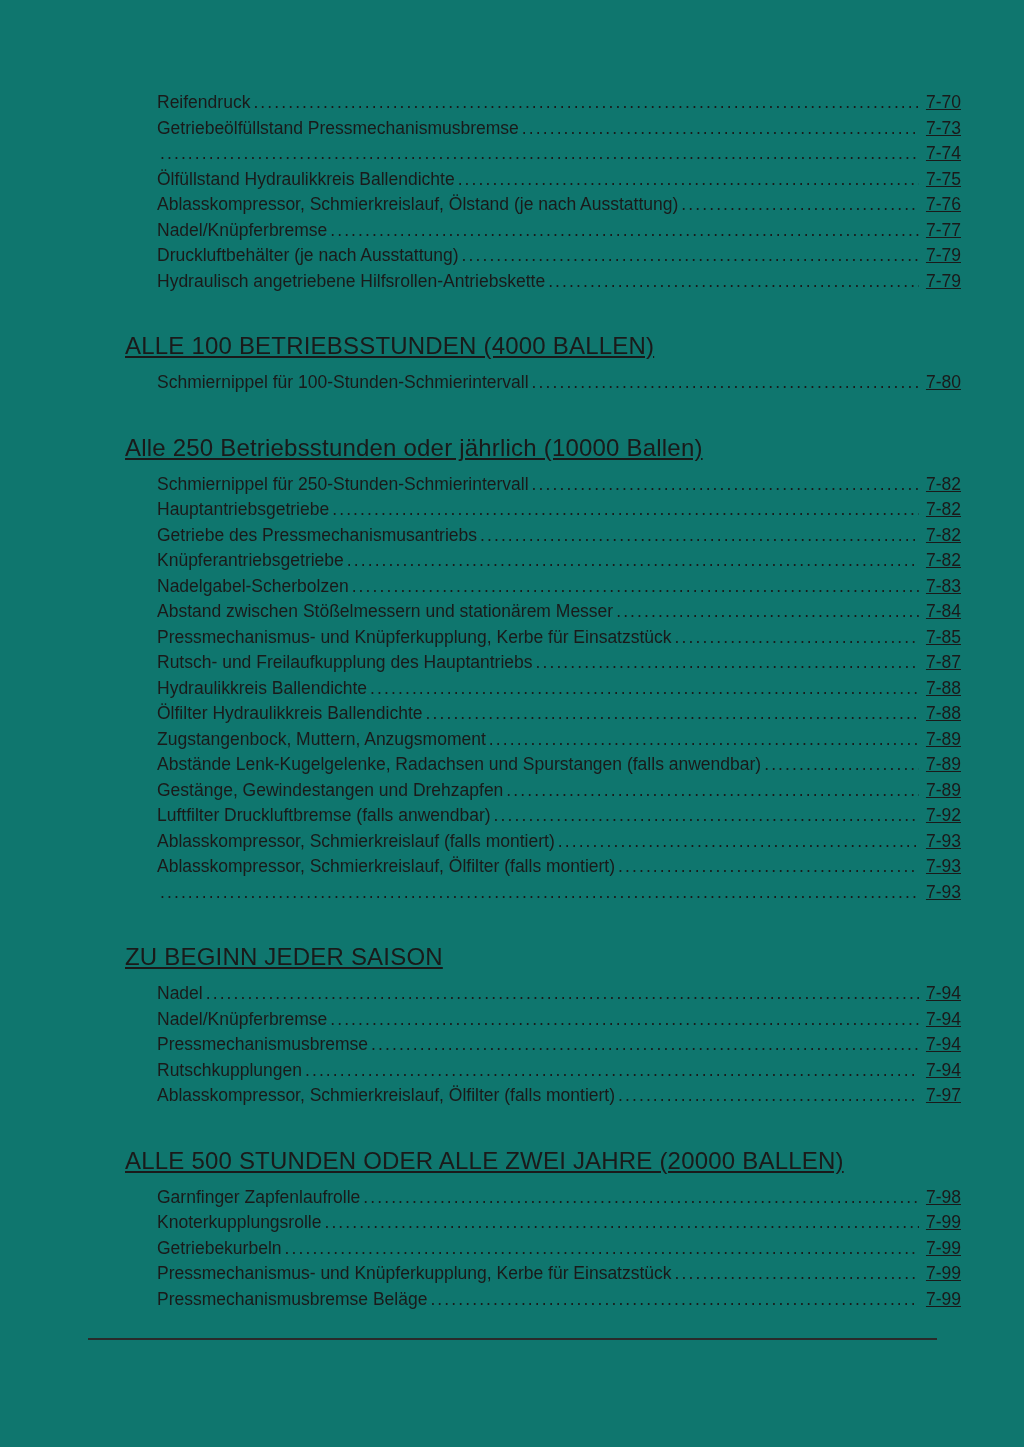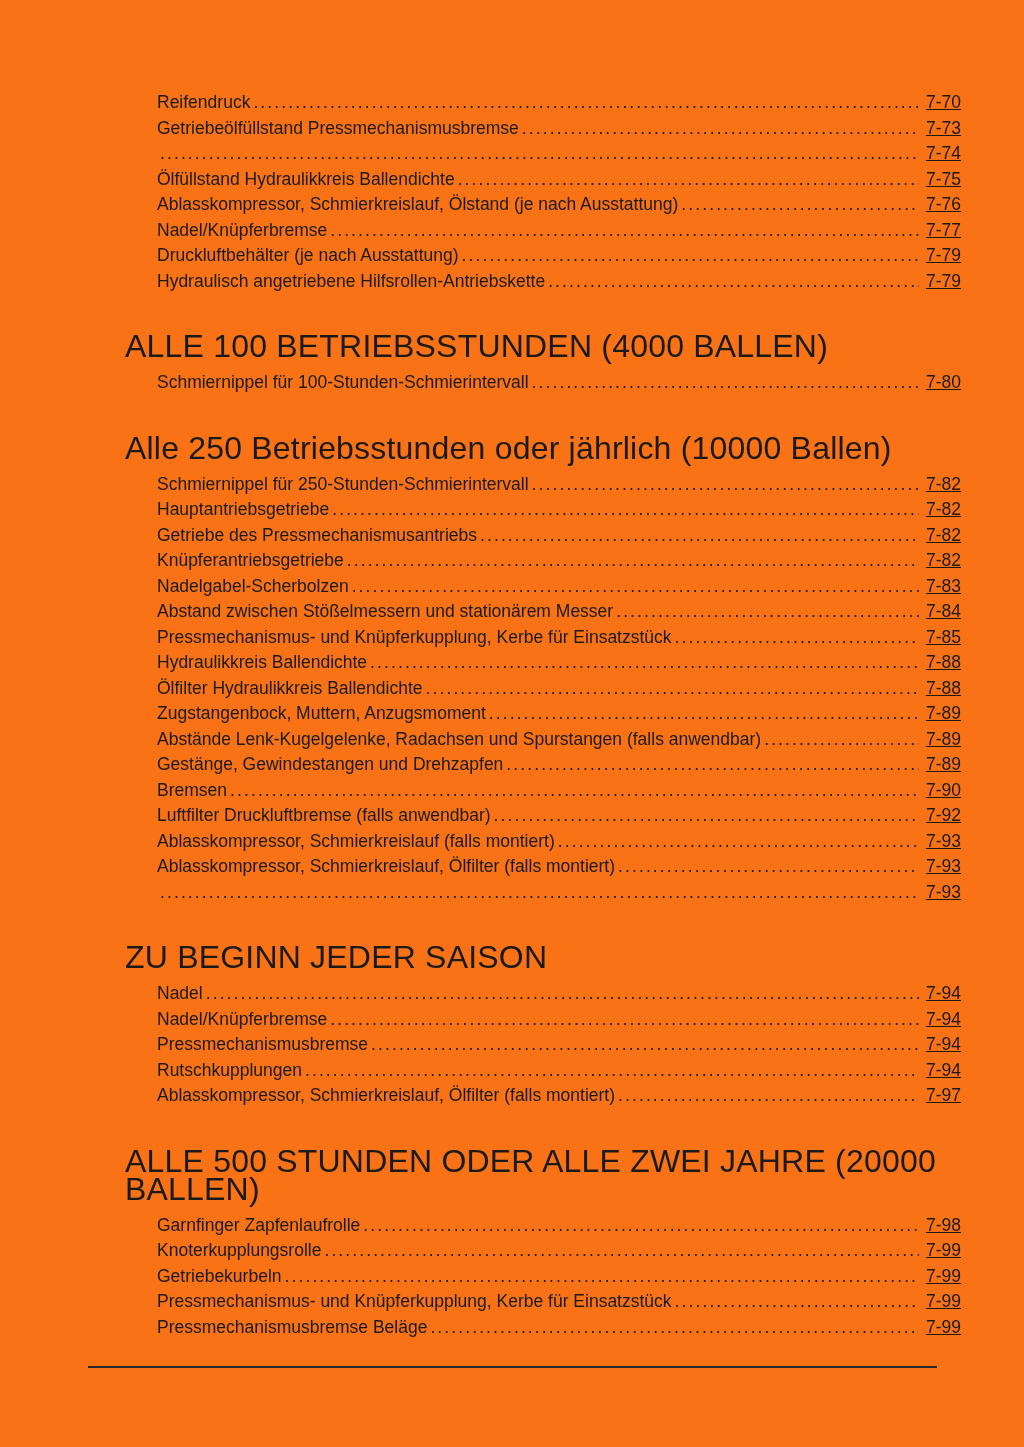--- a/index.html
+++ b/index.html
@@ -13,36 +13,37 @@
     font-family: "Liberation Sans", "DejaVu Sans", sans-serif;
     color: #1a1a1a;
     overflow: hidden;
   }
   .page {
     position: relative;
     width: 1024px;
     height: 1447px;
     box-sizing: border-box;
     padding-top: 90px;
-    background: #f97316;
+    background: #0f766e;
   }
   .content {
     margin-left: 125px;
     margin-right: 63px;
   }
   .toc-section {
     margin: 0;
   }
   .section-heading {
-    font-size: 32px;
+    font-size: 24px;
     font-weight: 400;
     line-height: 28px;
     margin: 38px 0 10px 0;
     color: #1a1a1a;
     letter-spacing: 0.2px;
+    text-decoration: underline;
   }
   .entries {
     padding-left: 32px;
   }
   .toc-entry {
     display: flex;
     align-items: baseline;
     font-size: 17.5px;
     line-height: 25.5px;
     white-space: nowrap;
@@ -181,20 +182,25 @@
     <span class="dot-leader"></span>
     <span class="entry-page">7-84</span>
   </div>
 
   <div class="toc-entry">
     <span class="entry-label">Pressmechanismus- und Knüpferkupplung, Kerbe für Einsatzstück</span>
     <span class="dot-leader"></span>
     <span class="entry-page">7-85</span>
   </div>
 
+  <div class="toc-entry">
+    <span class="entry-label">Rutsch- und Freilaufkupplung des Hauptantriebs</span>
+    <span class="dot-leader"></span>
+    <span class="entry-page">7-87</span>
+  </div>
 
   <div class="toc-entry">
     <span class="entry-label">Hydraulikkreis Ballendichte</span>
     <span class="dot-leader"></span>
     <span class="entry-page">7-88</span>
   </div>
 
   <div class="toc-entry">
     <span class="entry-label">Ölfilter Hydraulikkreis Ballendichte</span>
     <span class="dot-leader"></span>
@@ -212,25 +218,20 @@
     <span class="dot-leader"></span>
     <span class="entry-page">7-89</span>
   </div>
 
   <div class="toc-entry">
     <span class="entry-label">Gestänge, Gewindestangen und Drehzapfen</span>
     <span class="dot-leader"></span>
     <span class="entry-page">7-89</span>
   </div>
 
-  <div class="toc-entry">
-    <span class="entry-label">Bremsen</span>
-    <span class="dot-leader"></span>
-    <span class="entry-page">7-90</span>
-  </div>
 
   <div class="toc-entry">
     <span class="entry-label">Luftfilter Druckluftbremse (falls anwendbar)</span>
     <span class="dot-leader"></span>
     <span class="entry-page">7-92</span>
   </div>
 
   <div class="toc-entry">
     <span class="entry-label">Ablasskompressor, Schmierkreislauf (falls montiert)</span>
     <span class="dot-leader"></span>

